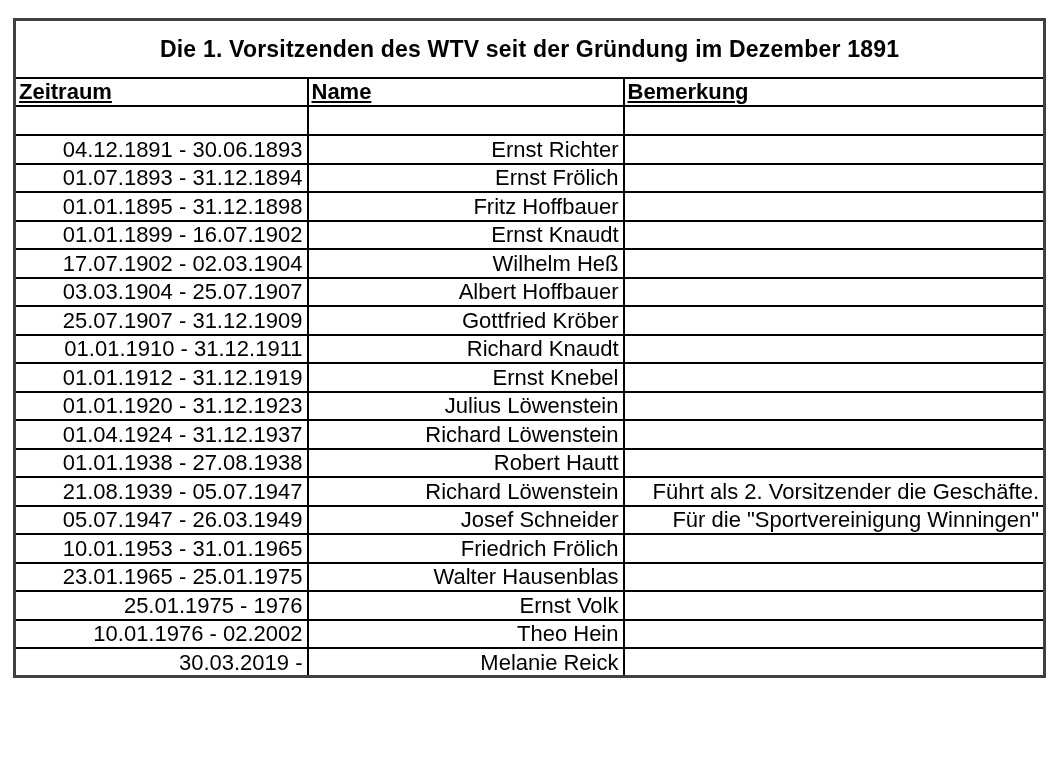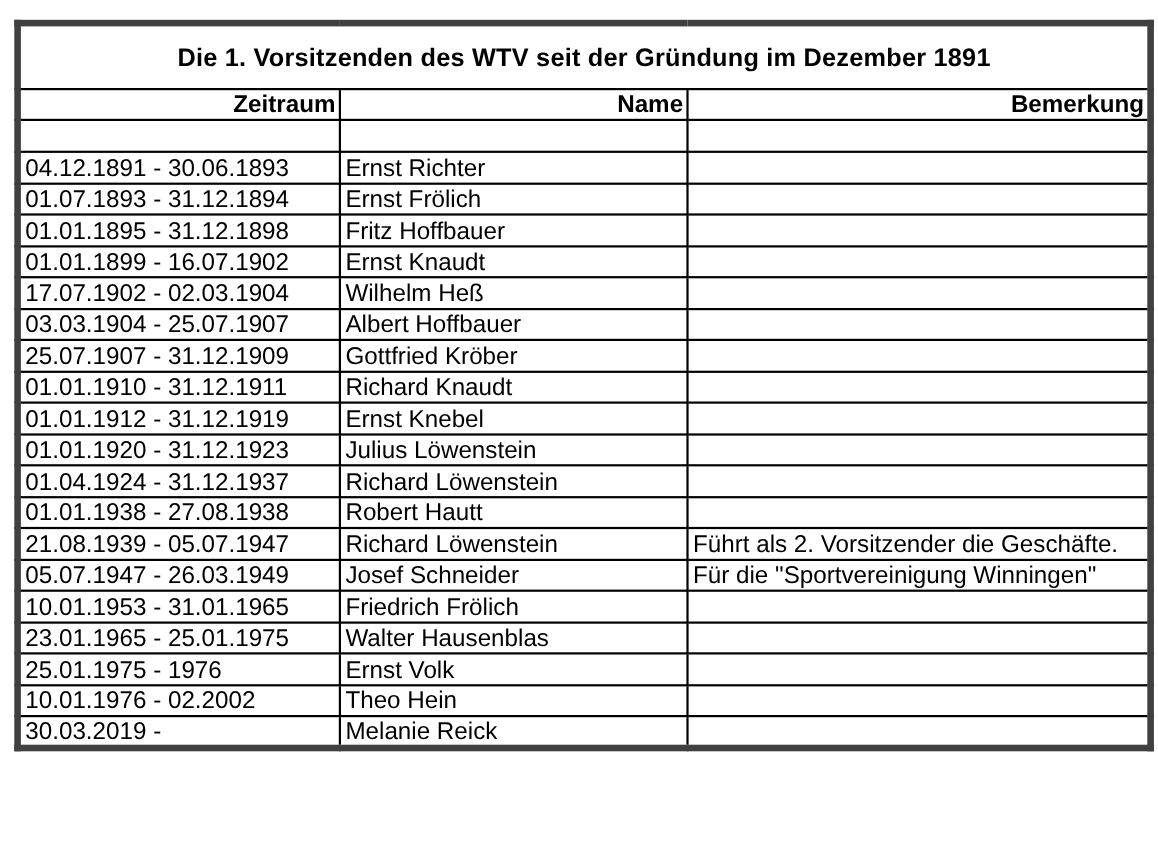--- a/index.html
+++ b/index.html
@@ -17,46 +17,48 @@
   .sheet {
     position: absolute;
     left: 13px;
     top: 18px;
   }
   table.chairmen {
     border-collapse: collapse;
     table-layout: fixed;
     width: 1030px;
     background: #ffffff;
-    border: 6px solid #404040;
+    border: 3px solid #404040;
   }
   table.chairmen th,
   table.chairmen td {
     border: 2px solid #000;
     padding: 0 4px;
     overflow: hidden;
     white-space: nowrap;
     vertical-align: middle;
   }
   tr.title-row td {
     height: 56px;
     font-size: 23px;
     font-weight: bold;
     text-align: center;
     letter-spacing: 0.2px;
   }
   tr.header-row th {
     height: 21px;
     font-size: 22px;
     font-weight: bold;
-    text-align: right;
+    text-align: left;
     padding: 0 3px;
+    text-decoration: underline;
   }
   tbody tr {
     height: 28.5px;
+    text-align: right;
   }
   tbody tr.empty-row {
     height: 29px;
   }
   tbody td {
     font-size: 22px;
     line-height: 25px;
   }
 </style>
 </head>

